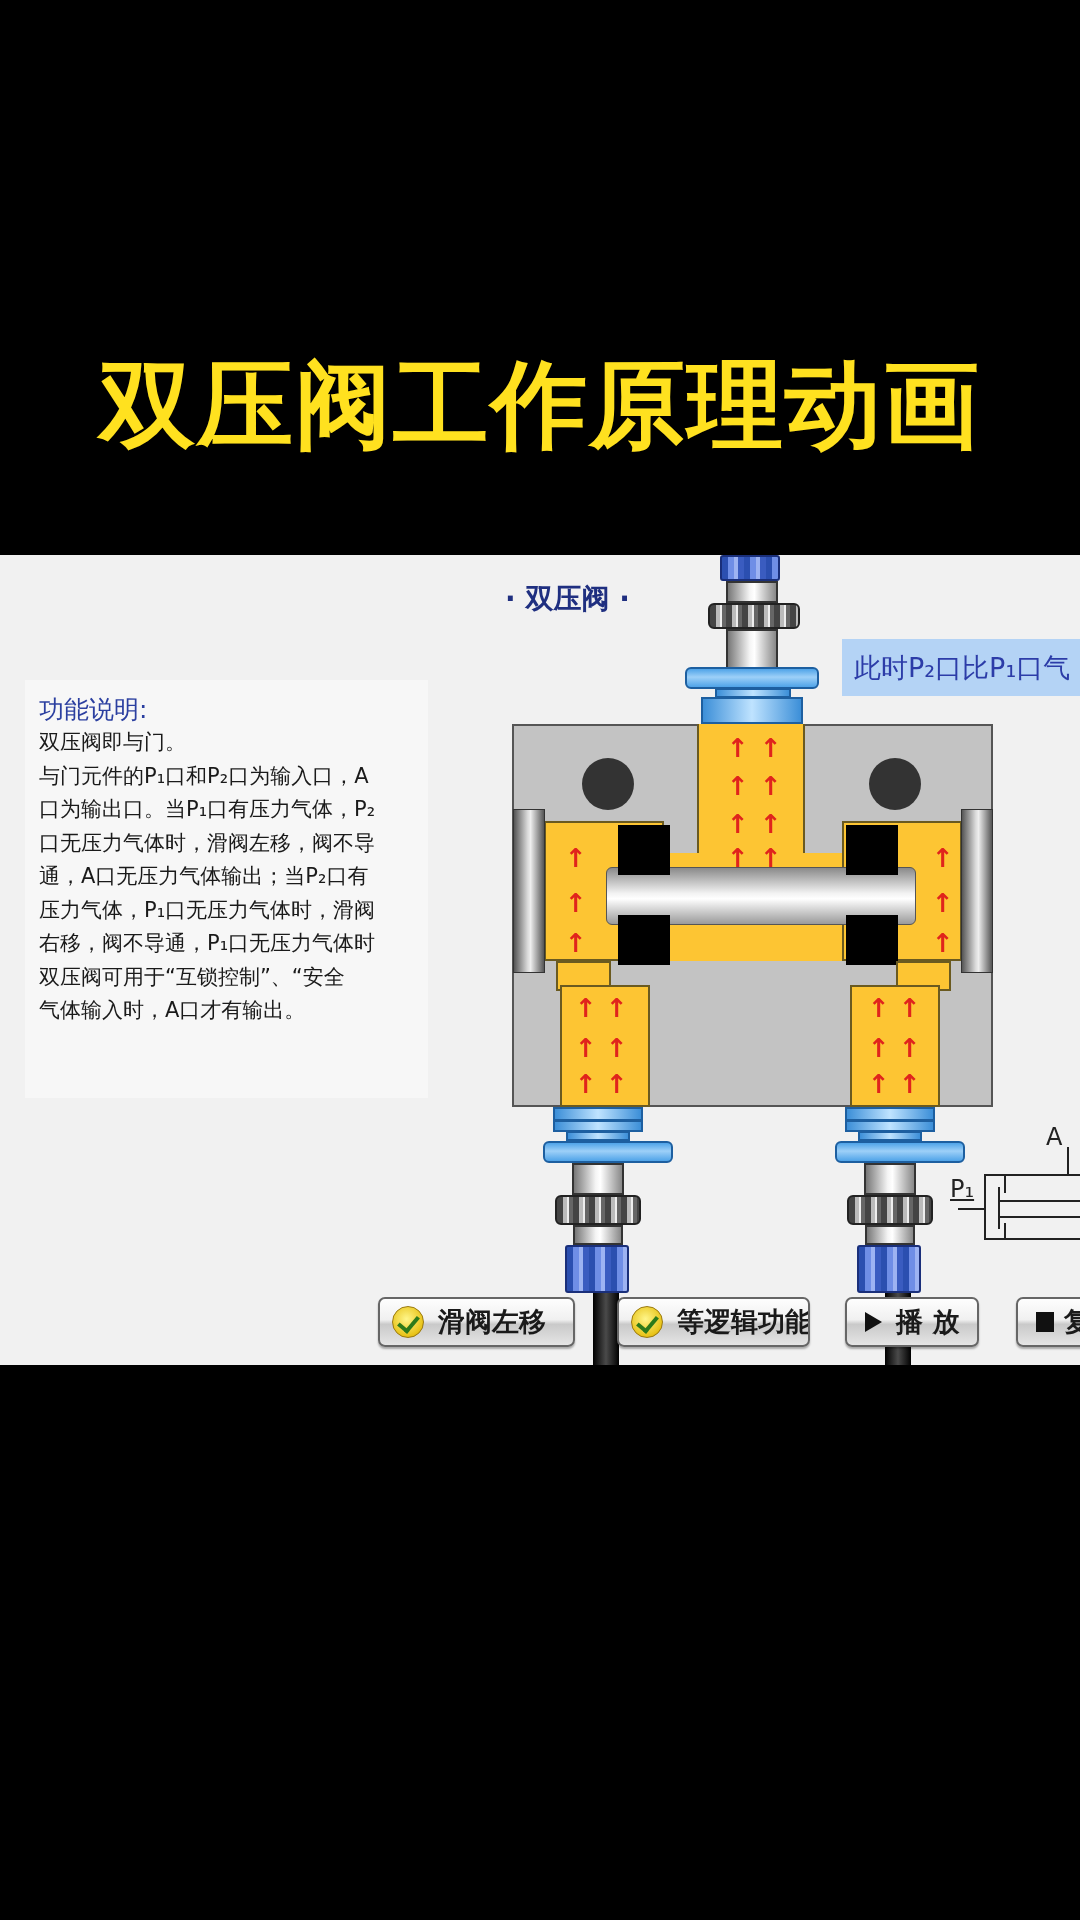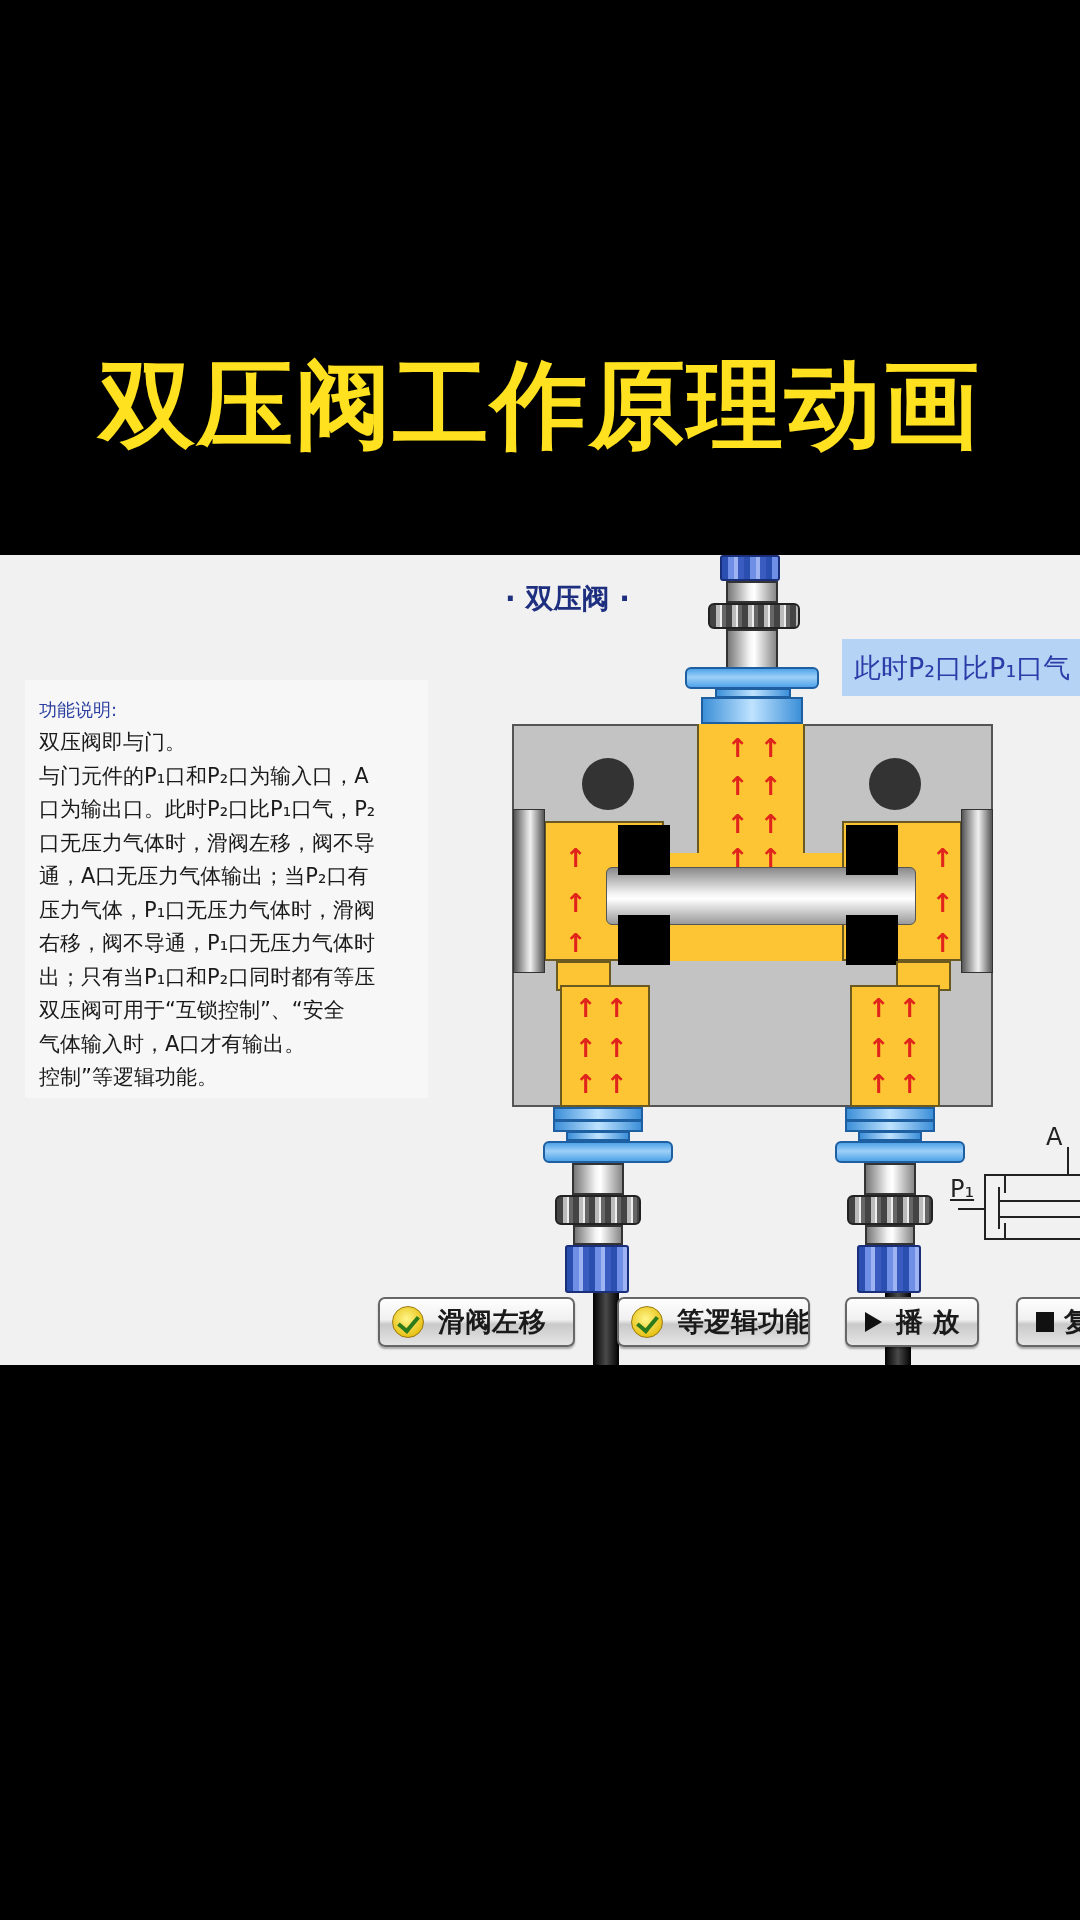--- a/index.html
+++ b/index.html
@@ -17,21 +17,21 @@
   .stage { position: absolute; left: 0; top: 555px; width: 1080px; height: 810px; background: #f1f1f1; overflow: hidden; }
 
   .sim-title {
     position: absolute; left: 505px; top: 25px; color: #1f2f80; font-size: 28px; font-weight: bold;
   }
 
   .desc-box {
     position: absolute; left: 25px; top: 125px; width: 403px; height: 418px; background: #f7f7f7;
     padding: 14px 14px 0 14px;
   }
-  .desc-heading { color: #2b3fa0; font-size: 18px; line-height: 32px; }
+  .desc-heading { color: #2b3fa0; font-size: 25px; line-height: 32px; }
   .desc-line { color: #1a1a1a; font-size: 21px; line-height: 33.5px; white-space: nowrap; }
 
   .status-banner {
     position: absolute; left: 842px; top: 84px; width: 260px; height: 57px; background: #b4d3f5;
     color: #2c3ca8; font-size: 27px; line-height: 57px; padding-left: 12px; white-space: nowrap; overflow: hidden;
   }
 
   
   .abs { position: absolute; }
   .body { left: 512px; top: 169px; width: 481px; height: 383px; background: #c3c3c3; border: 2px solid #555; }
@@ -85,29 +85,27 @@
 </div>
 
 <div class="stage">
 
   <div class="sim-title">· 双压阀 ·</div>
 
   <div class="desc-box">
     <div class="desc-heading">功能说明:</div>
     <div class="desc-line">双压阀即与门。</div>
     <div class="desc-line">与门元件的P₁口和P₂口为输入口，A</div>
-    <div class="desc-line">口为输出口。此时P₂口比P₁口气，P₂</div>
+    <div class="desc-line">口为输出口。当P₁口有压力气体，P₂</div>
     <div class="desc-line">口无压力气体时，滑阀左移，阀不导</div>
     <div class="desc-line">通，A口无压力气体输出；当P₂口有</div>
     <div class="desc-line">压力气体，P₁口无压力气体时，滑阀</div>
     <div class="desc-line">右移，阀不导通，P₁口无压力气体时</div>
-    <div class="desc-line">出；只有当P₁口和P₂口同时都有等压</div>
     <div class="desc-line">双压阀可用于“互锁控制”、“安全</div>
     <div class="desc-line">气体输入时，A口才有输出。</div>
-    <div class="desc-line">控制”等逻辑功能。</div>
   </div>
 
   <div class="status-banner">此时P₂口比P₁口气</div>
 
   <div>
 
     <div class="abs blue-nut" style="left:720px;top:0;width:60px;height:26px;"></div>
     <div class="abs chrome" style="left:726px;top:26px;width:52px;height:22px;"></div>
     <div class="abs knurl" style="left:708px;top:48px;width:92px;height:26px;"></div>
     <div class="abs chrome" style="left:726px;top:74px;width:52px;height:40px;"></div>

